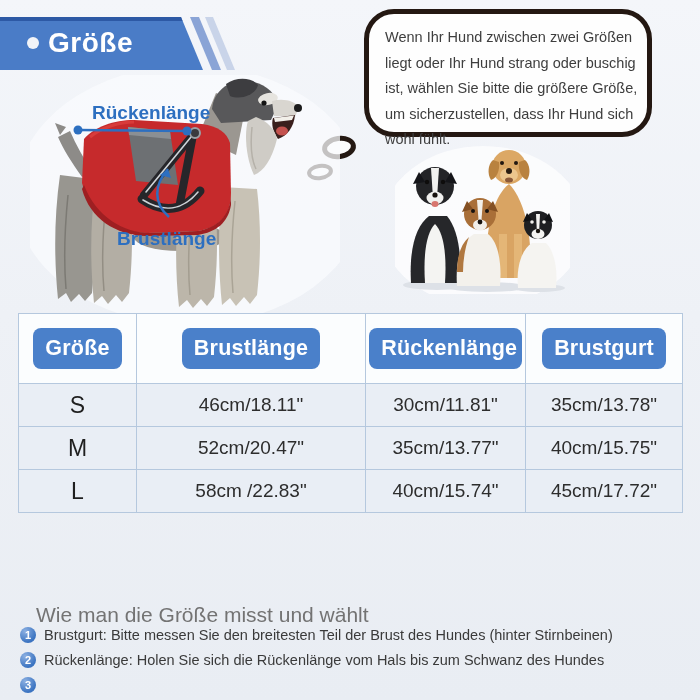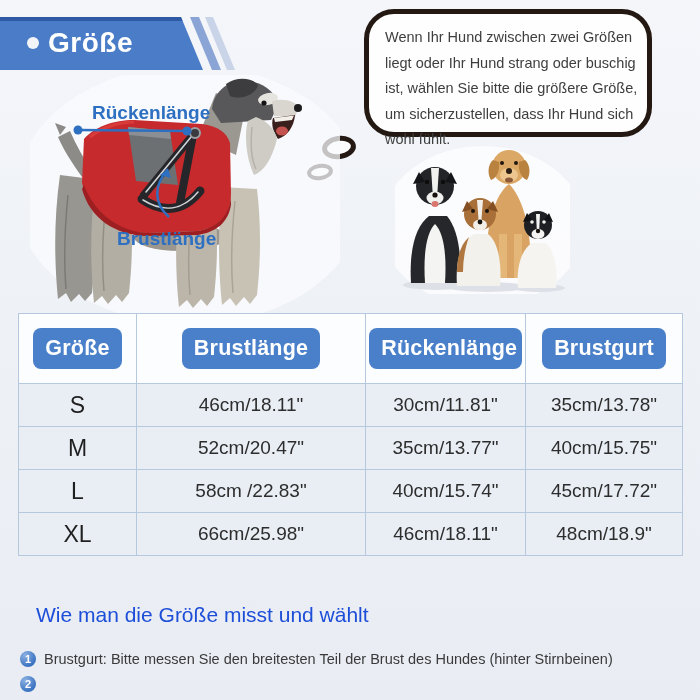--- a/index.html
+++ b/index.html
@@ -60,21 +60,21 @@
   .size-table td.size-col { font-size: 23px; color: #1f1f1f; }
   .badge {
     display: inline-block; background: #4a80ca; color: #ffffff;
     font-weight: bold; font-size: 21.5px;
     padding: 8px 12px; border-radius: 8px; letter-spacing: 0.2px;
     max-width: 96%; white-space: nowrap;
   }
 
   
   .howto { left: 20px; top: 603px; width: 672px; }
-  .howto-title { margin-left: 16px; font-size: 21px; color: #1d4ed8; margin-bottom: 24px; }
+  .howto-title { margin-left: 16px; font-size: 21px; color: #737373; margin-bottom: 0; }
   .howto-item { display: flex; align-items: center; margin-bottom: 9px; }
   .howto-num {
     width: 16px; height: 16px; min-width: 16px; border-radius: 50%;
     background: radial-gradient(circle at 32% 26%, #8cb0e2, #3c74c1 70%);
     color: #ffffff; font-size: 11px; font-weight: bold;
     display: flex; align-items: center; justify-content: center;
     margin-right: 8px;
   }
   .howto-text { font-size: 14.5px; color: #3a3a3a; }
 </style>
@@ -245,34 +245,29 @@
       <td>52cm/20.47"</td>
       <td>35cm/13.77"</td>
       <td>40cm/15.75"</td>
     </tr>
     <tr>
       <td class="size-col">L</td>
       <td>58cm /22.83"</td>
       <td>40cm/15.74"</td>
       <td>45cm/17.72"</td>
     </tr>
-    <tr>
-      <td class="size-col">XL</td>
-      <td>66cm/25.98"</td>
-      <td>46cm/18.11"</td>
-      <td>48cm/18.9"</td>
-    </tr>
   </tbody>
 </table>
 
 <div class="abs howto">
   <div class="howto-title">Wie man die Größe misst und wählt</div>
   <div class="howto-item">
     <span class="howto-num">1</span>
     <span class="howto-text">Brustgurt: Bitte messen Sie den breitesten Teil der Brust des Hundes (hinter Stirnbeinen)</span>
   </div>
   <div class="howto-item">
     <span class="howto-num">2</span>
+    <span class="howto-text">Rückenlänge: Holen Sie sich die Rückenlänge vom Hals bis zum Schwanz des Hundes</span>
   </div>
   <div class="howto-item">
     <span class="howto-num">3</span>
   </div>
 </div>
 
 </body></html>

